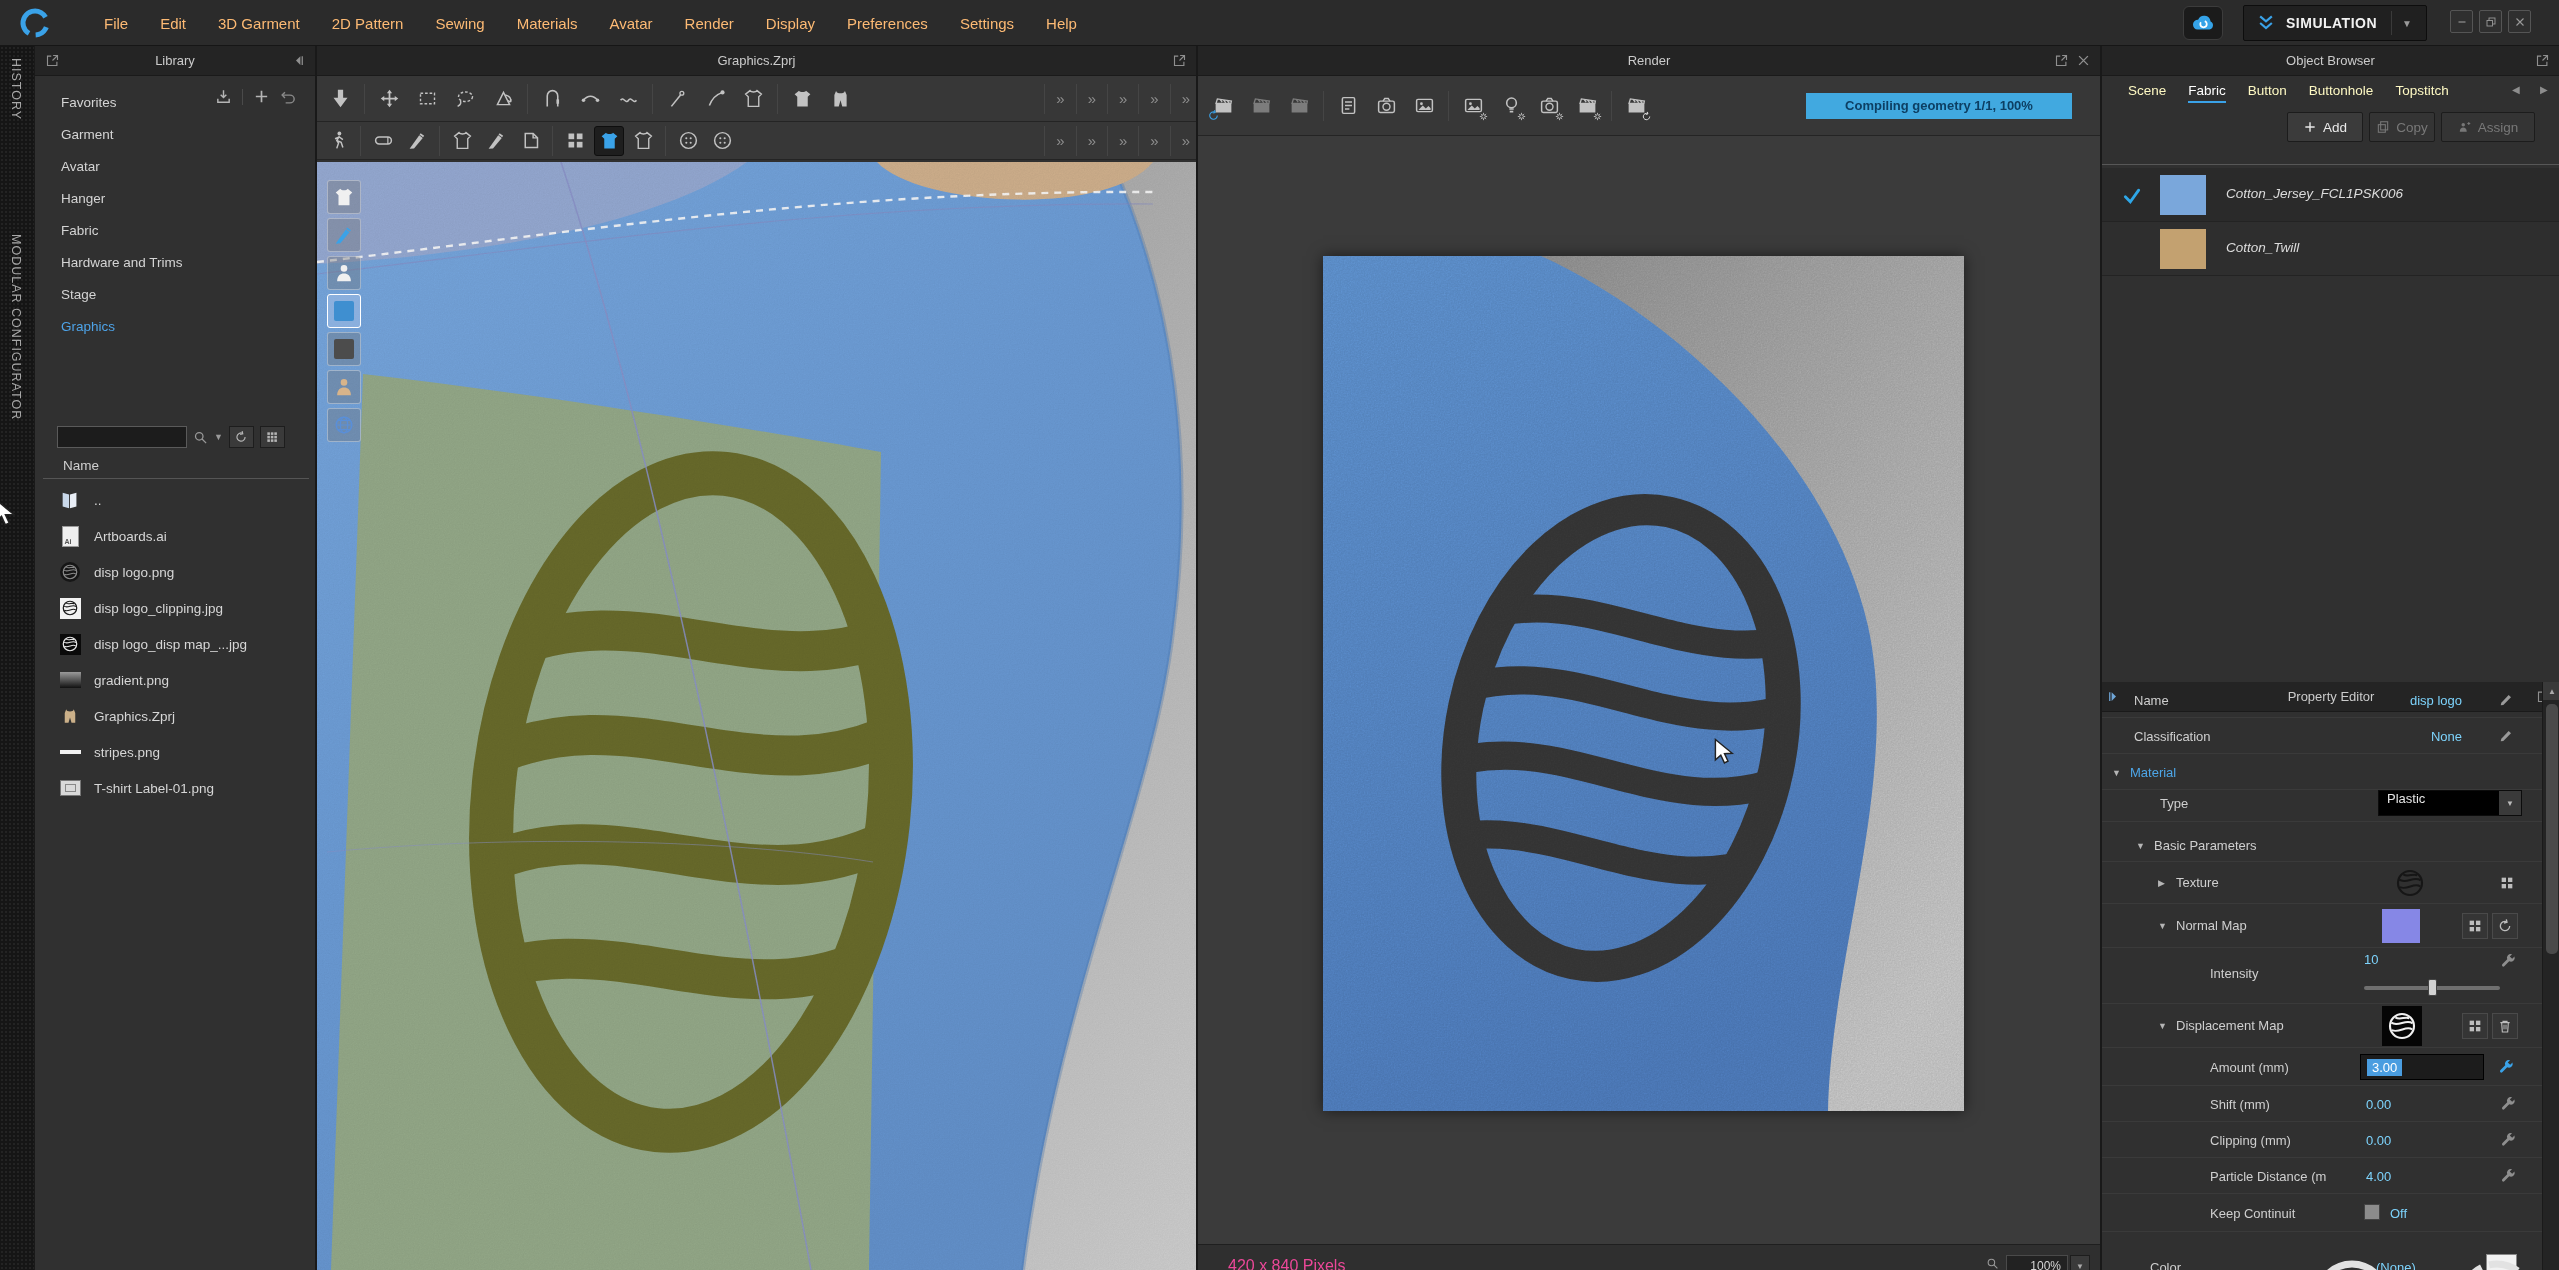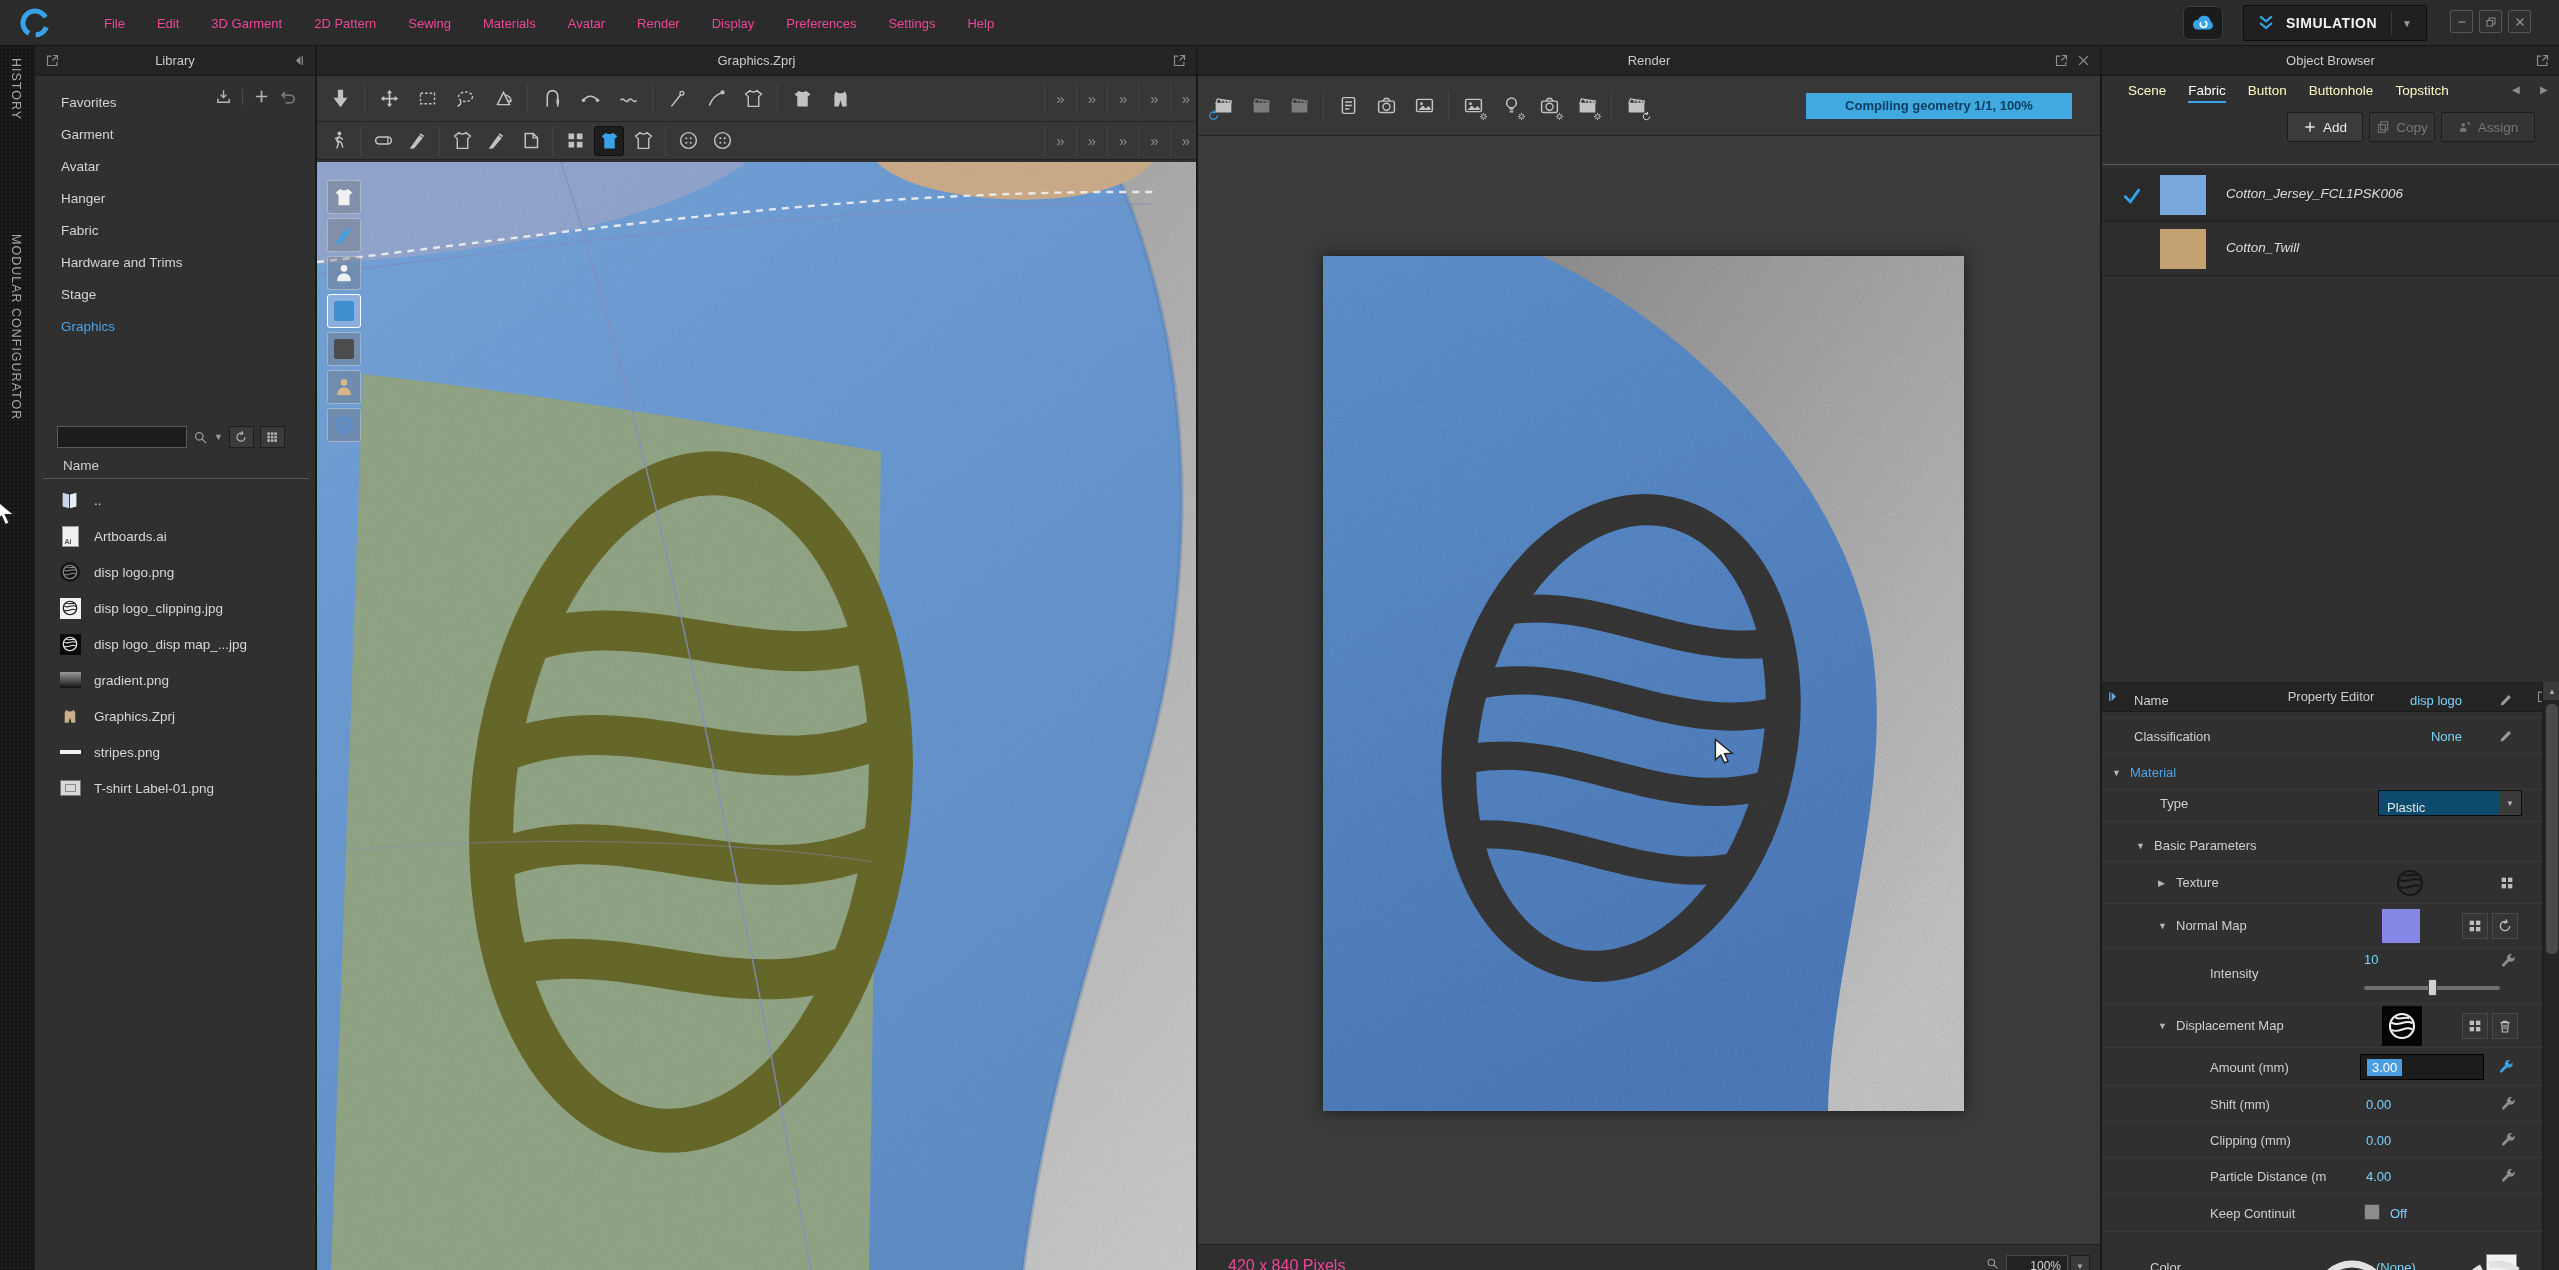--- a/index.html
+++ b/index.html
@@ -2,21 +2,21 @@
 <html><head>
 <meta charset="utf-8">
 <style>
   html,body{margin:0;padding:0;background:#111;}
   *{box-sizing:border-box;font-family:"Liberation Sans","DejaVu Sans",sans-serif;}
   .app{position:relative;width:2559px;height:1270px;background:#1e1e1e;overflow:hidden;color:#cfcfcf;font-size:13px;}
   .abs{position:absolute;}
   
   .menubar{left:0;top:0;width:2559px;height:46px;background:#2b2b2b;border-bottom:1px solid #161616;}
   .menu-items{left:88px;top:0;height:46px;display:flex;align-items:center;}
-  .menu-item{padding:0 16px;font-size:13px;color:#ec4899;cursor:default;}
+  .menu-item{padding:0 16px;font-size:15px;color:#fdba74;cursor:default;}
   .winbtn{width:23px;height:23px;border:1px solid #555;border-radius:2px;display:flex;align-items:center;justify-content:center;color:#9a9a9a;background:#2f2f2f;}
   .winbtn svg{width:12px;height:12px;}
   .simbox{left:2243px;top:5px;width:184px;height:36px;background:#202020;border:1px solid #0d0d0d;border-radius:2px;display:flex;align-items:center;}
   .simbox .lbl{font-weight:bold;font-size:14px;color:#f2f2f2;letter-spacing:.5px;}
   .cloudbtn{left:2183px;top:6px;width:40px;height:34px;background:#1b1b1b;border:1px solid #3c3c3c;border-radius:6px;display:flex;align-items:center;justify-content:center;}
   
   .rail{left:0;top:46px;width:34px;height:1224px;background:#151515;background-image:radial-gradient(#232323 1px,transparent 1px);background-size:4px 4px;}
   .rail-tab{writing-mode:vertical-rl;color:#a8a8a8;font-size:12.5px;letter-spacing:1px;left:9px;}
   
   .panel{background:#303030;border-left:1px solid #191919;border-right:1px solid #191919;}
@@ -929,21 +929,21 @@
           </svg>
       </div>
 
       <div class="pe-row" style="top:72px;height:36px">
         <span class="tri abs" style="left:10px;top:14px">▼</span>
         <span class="pe-label" style="left:28px;top:11px;color:#4da6e8">Material</span>
       </div>
 
       <div class="pe-row" style="top:102px;height:38px">
         <span class="pe-label" style="left:58px;top:12px">Type</span>
-        <div class="abs" style="left:276px;top:6px;width:144px;height:26px;background:#0c4a6e;border:1px solid #0c0c0c;display:flex;align-items:flex-end">
+        <div class="abs" style="left:276px;top:6px;width:144px;height:26px;background:#000000;border:1px solid #0c0c0c;display:flex;align-items:flex-start">
           <span style="padding-left:8px;color:#e6e6e6;flex:1">Plastic</span>
           <div style="width:22px;height:24px;background:#3a3a3a;display:flex;align-items:center;justify-content:center;font-size:8px;color:#bbb">
               <span>▼</span>
             </div>
         </div>
       </div>
 
       <div class="pe-row" style="top:146px;height:34px">
         <span class="tri abs" style="left:34px;top:13px">▼</span>
         <span class="pe-label" style="left:52px;top:10px">Basic Parameters</span>

